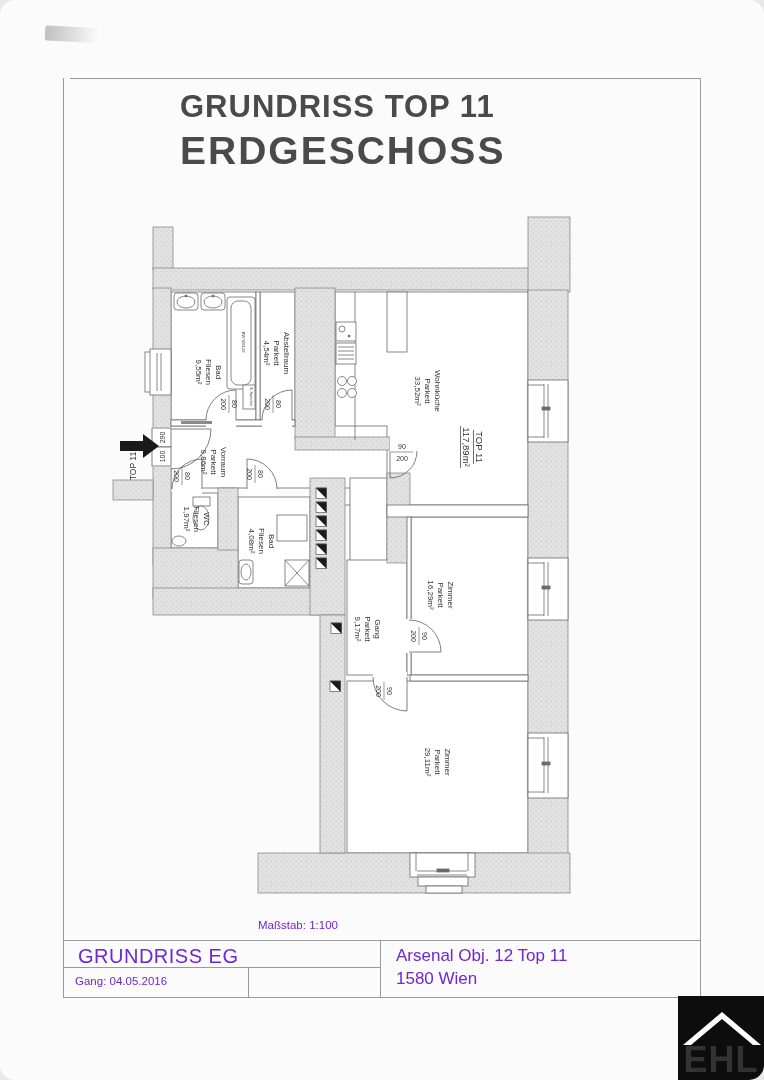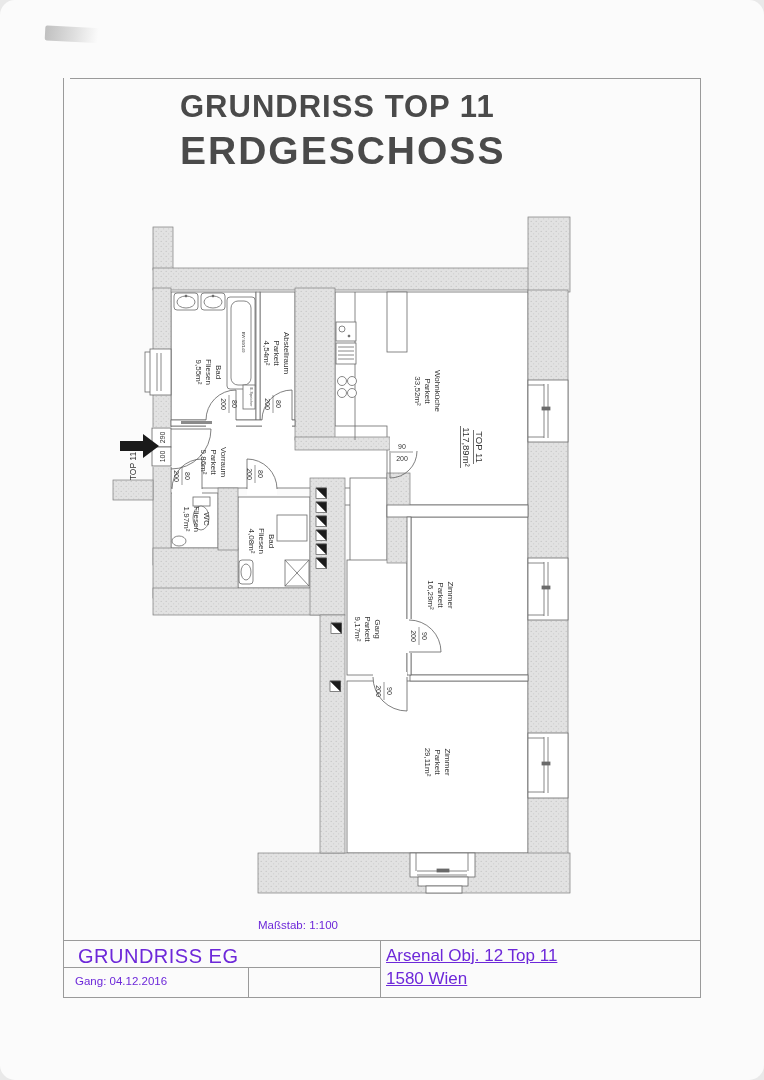--- a/index.html
+++ b/index.html
@@ -392,26 +392,32 @@
 
   <div>
     <div class="frame-line" style="left:63px;top:940px;width:638px;height:1px;"></div>
     <div class="frame-line" style="left:63px;top:967px;width:318px;height:1px;"></div>
     <div class="frame-line" style="left:63px;top:997px;width:638px;height:1px;"></div>
     <div class="frame-line" style="left:248px;top:967px;width:1px;height:30px;"></div>
     <div class="frame-line" style="left:380px;top:940px;width:1px;height:57px;"></div>
     <div class="tb-text tb-main" style="left:78px;top:945px;">GRUNDRISS EG</div>
     <div class="tb-text tb-small" style="left:75px;top:975px;">
       <span>Gang:</span>
-      <span>04.12.2016</span>
+      <span>04.05.2016</span>
     </div>
     <div class="tb-text tb-small" style="left:258px;top:919px;">
       <span>Maßstab:</span>
       <span>1:100</span>
     </div>
-    <div class="tb-text tb-addr" style="left:386px;top:945px;text-decoration:underline;">
+    <div class="tb-text tb-addr" style="left:396px;top:945px;">
       <div>Arsenal Obj. 12 Top 11</div>
       <div>1580 Wien</div>
     </div>
   </div>
 
+  <div class="logo">
+    <svg width="86" height="84" viewBox="0 0 86 84">
+      <path d="M5,49 L44,16 L83,49 L75,49 L44,23 L13,49 Z" fill="#ffffff"></path>
+      <text x="43" y="76" text-anchor="middle" fill="#ffffff" style="font-family:'Liberation Sans',sans-serif;font-weight:700;font-size:36px;letter-spacing:1px;">EHL</text>
+    </svg>
+  </div>
 
 </div>
 
 </body></html>

